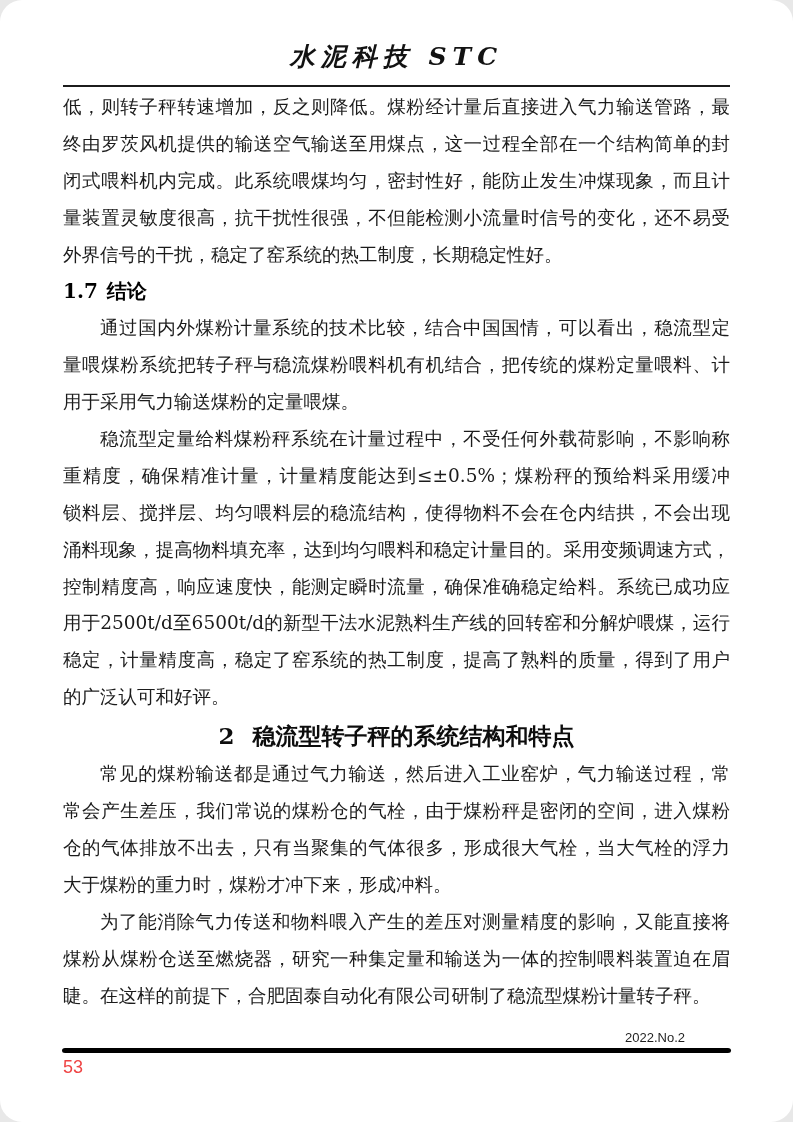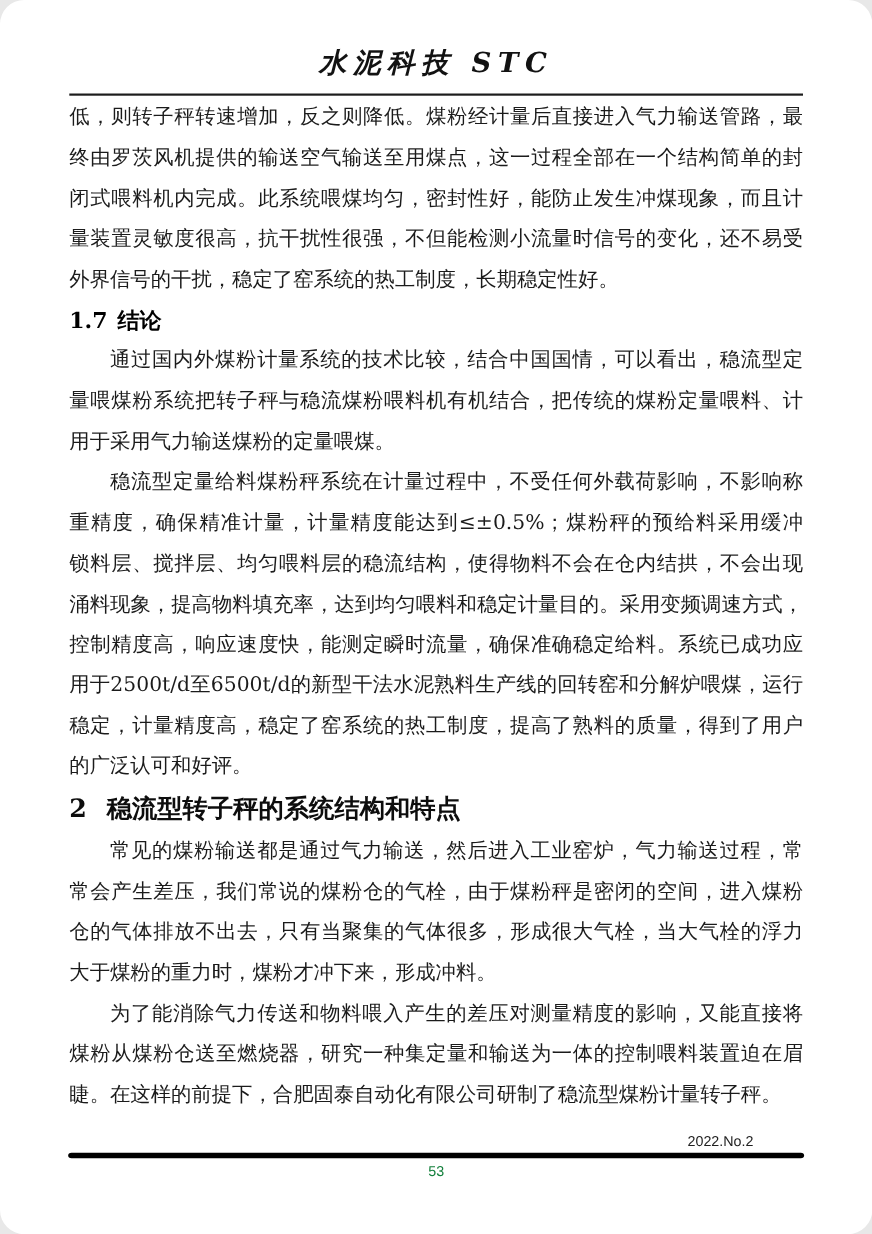--- a/index.html
+++ b/index.html
@@ -60,40 +60,41 @@
     line-height: 36.9px;
     color: #000000;
   }
   .h-sub .h-num { margin-right: 9px; }
   .h-main {
     margin: 0;
     font-size: 23px;
     font-weight: bold;
     line-height: 40px;
     color: #0d0d0d;
+    text-align: center;
   }
   .h-main .h-num { margin-right: 18px; }
   .footer-rule {
     position: absolute;
     top: 1048px;
     left: 62px;
     width: 669px;
     height: 5px;
     background: #000;
     border-radius: 3px / 2.5px;
   }
   .page-number {
     position: absolute;
     top: 1057px;
     left: 63px;
     width: 667px;
-    text-align: center;
+    text-align: left;
     font-family: "Liberation Sans", sans-serif;
-    font-size: 13px;
-    color: #15803d;
+    font-size: 18px;
+    color: #ef4444;
   }
   .issue-number {
     position: absolute;
     top: 1030px;
     right: 108px;
     font-family: "Liberation Sans", sans-serif;
     font-size: 13px;
     color: #1f1f1f;
   }
 </style>

